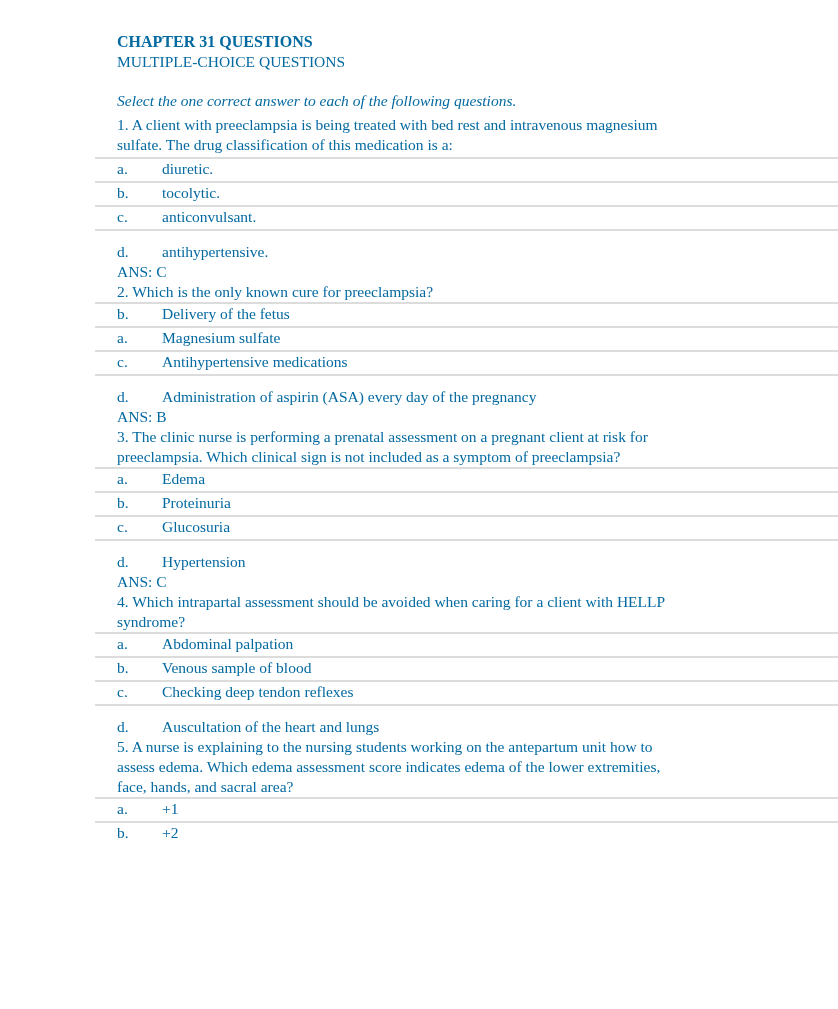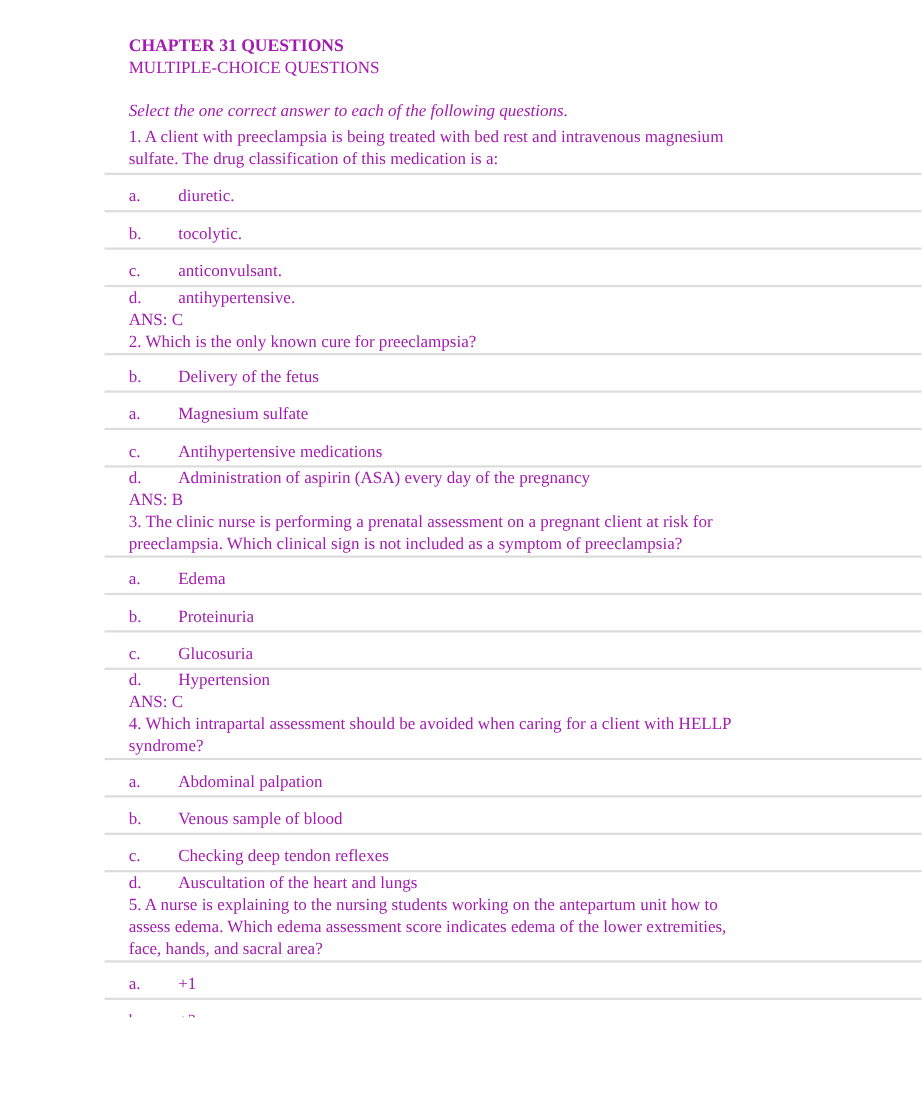--- a/index.html
+++ b/index.html
@@ -2,36 +2,36 @@
 <html><head>
 <meta charset="utf-8">
 <style>
   html, body { margin: 0; padding: 0; background: #ffffff; }
   .page {
     position: relative;
     width: 838px;
     height: 925px;
     background: #ffffff;
     overflow: hidden;
-    color: #a21caf;
+    color: #0369a1;
     font-family: "Liberation Serif", "DejaVu Serif", serif;
     font-size: 15.5px;
     line-height: 20px;
   }
   .header { padding-top: 32px; margin-left: 117px; }
   .chapter-title { font-weight: bold; font-size: 16px; line-height: 20px; }
   .section-title { line-height: 20px; }
   .instruction { margin-top: 19px; font-style: italic; line-height: 20px; }
 
   .qa-table { margin-left: 95px; margin-top: 4px; }
   .row { border-bottom: 2px solid #dcdcdc; padding-left: 22px; }
   .row:last-child { border-bottom: none; }
   .q-row { padding-top: 0; padding-bottom: 2px; }
-  .opt-row { padding-top: 10px; padding-bottom: 2px; }
-  .combo-row { padding-top: 0; padding-bottom: 0; }
+  .opt-row { padding-top: 0; padding-bottom: 2px; }
+  .combo-row { padding-top: 11px; padding-bottom: 0; }
 
   .q-line { white-space: nowrap; }
   .opt-line { white-space: nowrap; }
   .opt-label { display: inline-block; width: 45px; }
   .ans-line { white-space: nowrap; }
 
   .page-number { position: absolute; top: 924px; right: 112px; line-height: 20px; }
 </style>
 </head>
 <body>

